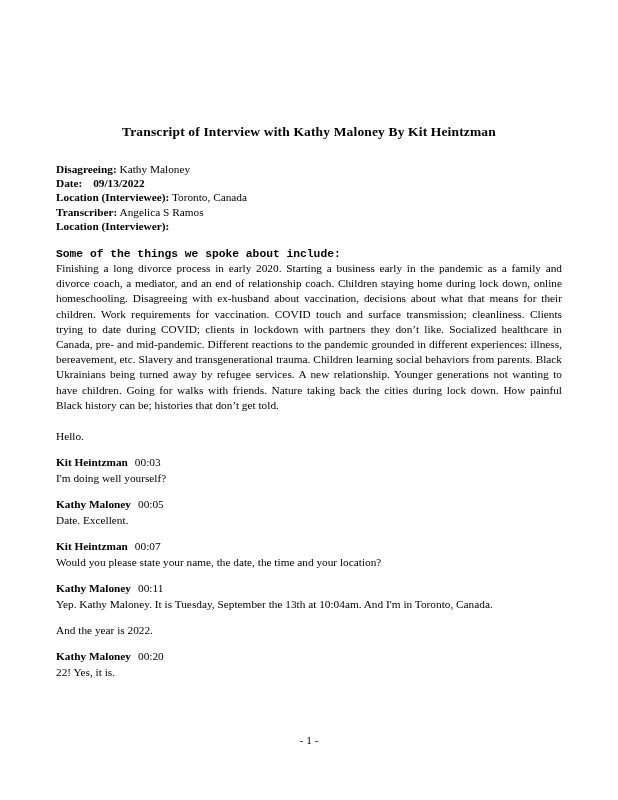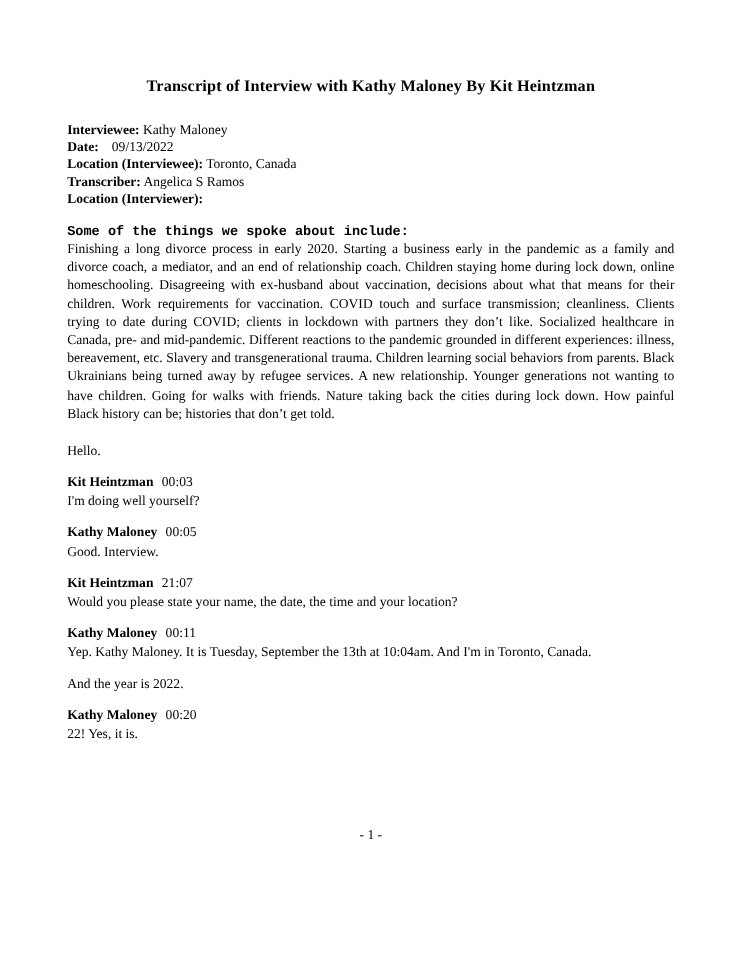--- a/index.html
+++ b/index.html
@@ -10,22 +10,23 @@
   body {
     font-family: "Liberation Serif", serif;
     color: #000000;
   }
   .page {
     width: 618px;
     height: 740px;
     position: relative;
     background: #ffffff;
     box-sizing: border-box;
-    padding: 56px 56px 30px 56px;
+    padding: 72px 56px 30px 56px;
     overflow: hidden;
+    margin-top: 44px;
   }
   .doc-title {
     text-align: center;
     font-size: 13.5px;
     font-weight: bold;
     margin: 8px 0 22px 0;
     letter-spacing: 0.15px;
   }
   .meta-block {
     margin-bottom: 15px;
@@ -82,26 +83,26 @@
 </style>
 </head>
 <body>
 
 <div class="page">
 
   <div class="doc-title">Transcript of Interview with Kathy Maloney By Kit Heintzman</div>
 
   <div class="meta-block">
     <div class="meta-row">
-      <span class="meta-label">Interviewee:</span>
+      <span class="meta-label">Disagreeing:</span>
       <span class="meta-value">Kathy Maloney</span>
     </div>
     <div class="meta-row">
       <span class="meta-label">Date:</span>
-      <span class="meta-value" style="margin-left:8px;">09/13/2022</span>
+      <span class="meta-value" style="margin-left:8px;font-weight:bold;">09/13/2022</span>
     </div>
     <div class="meta-row">
       <span class="meta-label">Location (Interviewee):</span>
       <span class="meta-value">Toronto, Canada</span>
     </div>
     <div class="meta-row">
       <span class="meta-label">Transcriber:</span>
       <span class="meta-value">Angelica S Ramos</span>
     </div>
     <div class="meta-row">
@@ -122,26 +123,26 @@
     <div class="turn-head">
       <span>Kit Heintzman</span><span class="turn-time">00:03</span>
     </div>
     <div class="turn-text">I'm doing well yourself?</div>
   </div>
 
   <div class="turn">
     <div class="turn-head">
       <span>Kathy Maloney</span><span class="turn-time">00:05</span>
     </div>
-    <div class="turn-text">Good. Interview.</div>
+    <div class="turn-text">Date. Excellent.</div>
   </div>
 
   <div class="turn">
     <div class="turn-head">
-      <span>Kit Heintzman</span><span class="turn-time">21:07</span>
+      <span>Kit Heintzman</span><span class="turn-time">00:07</span>
     </div>
     <div class="turn-text">Would you please state your name, the date, the time and your location?</div>
   </div>
 
   <div class="turn">
     <div class="turn-head">
       <span>Kathy Maloney</span><span class="turn-time">00:11</span>
     </div>
     <div class="turn-text">Yep. Kathy Maloney. It is Tuesday, September the 13th at 10:04am. And I'm in Toronto, Canada.</div>
   </div>

